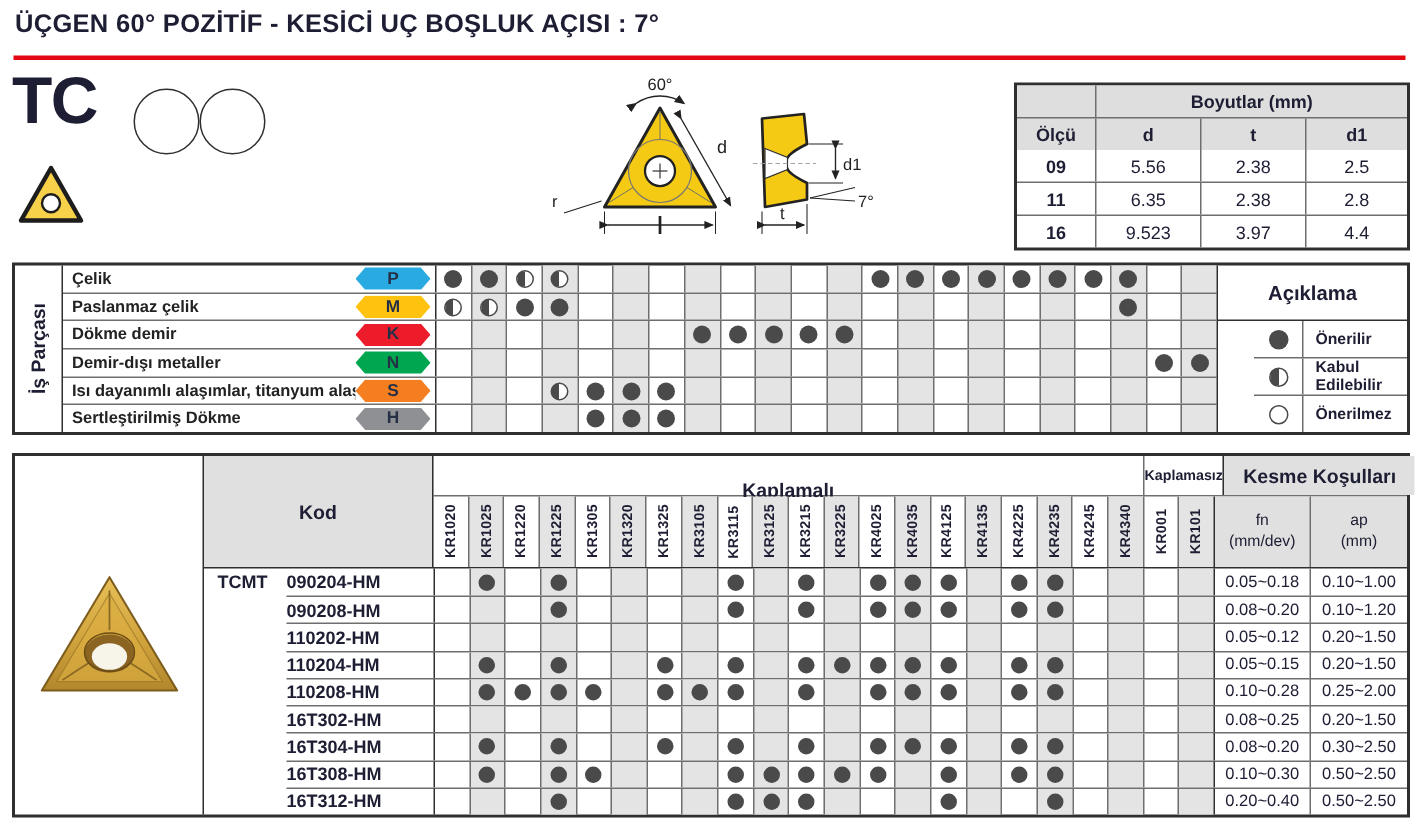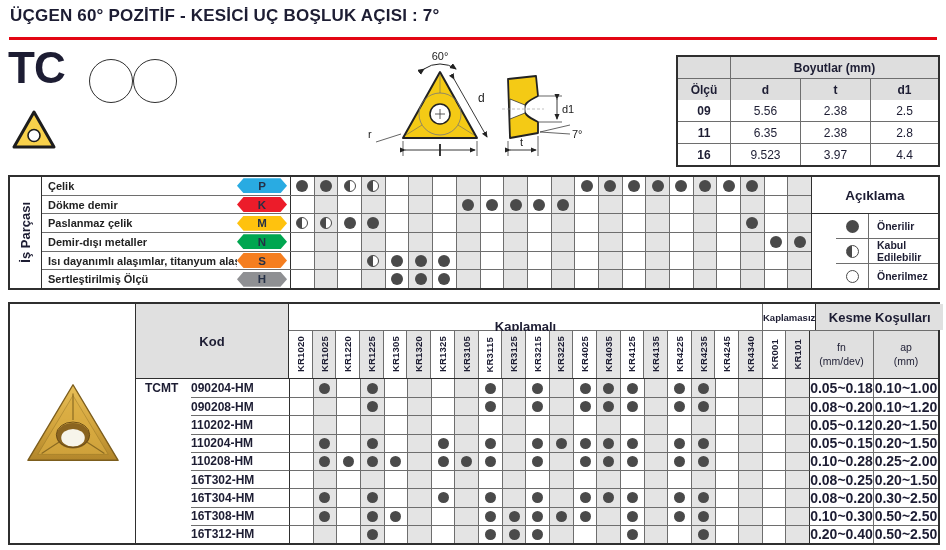--- a/index.html
+++ b/index.html
@@ -83,21 +83,21 @@
   .aph{flex:1;border-left:1px solid var(--line);}
   .bt-body{flex:1;display:flex;flex-direction:column;min-height:0;}
   .brow{flex:1;display:flex;min-height:0;}
   .btcmt{width:55px;display:flex;align-items:center;padding-left:9px;font-weight:bold;font-size:12px;box-sizing:border-box;flex:none;}
   .bcode{width:98px;display:flex;align-items:center;font-weight:bold;font-size:12px;box-sizing:border-box;flex:none;}
   .bmxw{width:520px;display:flex;border-left:1.5px solid var(--frame);box-sizing:border-box;flex:none;}
   .bmcell{flex:1;display:flex;align-items:center;justify-content:center;min-width:0;box-sizing:border-box;}
   .bmcell + .bmcell{border-left:1px solid var(--line);}
   .bfn{width:64px;border-left:1.5px solid var(--frame);flex:none;}
   .bap{flex:1;border-left:1px solid var(--line);}
-  .bfn,.bap{display:flex;align-items:center;justify-content:center;font-size:14px;font-weight:bold;box-sizing:border-box;}
+  .bfn,.bap{display:flex;align-items:center;justify-content:center;font-size:11px;font-weight:normal;box-sizing:border-box;}
   .bt1{border-top:1px solid var(--line);}
 
   svg text{font-family:"Liberation Sans",sans-serif;}
 </style>
 </head>
 <body>
 
 <div class="page">
 
   <div class="abs page-title">ÜÇGEN 60° POZİTİF - KESİCİ UÇ BOŞLUK AÇISI : 7°</div>
@@ -248,20 +248,60 @@
             </div>
             <div class="mcell shade">
               <div class="dot dot-f" style="width: 12px; height: 12px;"></div>
             </div>
             <div class="mcell"></div>
             <div class="mcell shade"></div>
           </div>
         </div>
         <div class="mid-row">
           <div class="mat-cell">
+            <div class="mat-label">Paslanmaz çelik</div>
+            <div class="hex" style="background: rgb(255, 194, 14);">M</div>
+          </div>
+          <div class="mrow">
+            <div class="mcell">
+              <div class="dot dot-h" style="width: 12px; height: 12px;"></div>
+            </div>
+            <div class="mcell shade">
+              <div class="dot dot-h" style="width: 12px; height: 12px;"></div>
+            </div>
+            <div class="mcell">
+              <div class="dot dot-f" style="width: 12px; height: 12px;"></div>
+            </div>
+            <div class="mcell shade">
+              <div class="dot dot-f" style="width: 12px; height: 12px;"></div>
+            </div>
+            <div class="mcell"></div>
+            <div class="mcell shade"></div>
+            <div class="mcell"></div>
+            <div class="mcell shade"></div>
+            <div class="mcell"></div>
+            <div class="mcell shade"></div>
+            <div class="mcell"></div>
+            <div class="mcell shade"></div>
+            <div class="mcell"></div>
+            <div class="mcell shade"></div>
+            <div class="mcell"></div>
+            <div class="mcell shade"></div>
+            <div class="mcell"></div>
+            <div class="mcell shade"></div>
+            <div class="mcell"></div>
+            <div class="mcell shade">
+              <div class="dot dot-f" style="width: 12px; height: 12px;"></div>
+            </div>
+            <div class="mcell"></div>
+            <div class="mcell shade"></div>
+          </div>
+        </div>
+        <div class="mid-row">
+          <div class="mat-cell">
             <div class="mat-label">Dökme demir</div>
             <div class="hex" style="background: rgb(236, 28, 42);">K</div>
           </div>
           <div class="mrow">
             <div class="mcell"></div>
             <div class="mcell shade"></div>
             <div class="mcell"></div>
             <div class="mcell shade"></div>
             <div class="mcell"></div>
             <div class="mcell shade"></div>
@@ -282,60 +322,20 @@
               <div class="dot dot-f" style="width: 12px; height: 12px;"></div>
             </div>
             <div class="mcell"></div>
             <div class="mcell shade"></div>
             <div class="mcell"></div>
             <div class="mcell shade"></div>
             <div class="mcell"></div>
             <div class="mcell shade"></div>
             <div class="mcell"></div>
             <div class="mcell shade"></div>
-            <div class="mcell"></div>
-            <div class="mcell shade"></div>
-          </div>
-        </div>
-        <div class="mid-row">
-          <div class="mat-cell">
-            <div class="mat-label">Paslanmaz çelik</div>
-            <div class="hex" style="background: rgb(255, 194, 14);">M</div>
-          </div>
-          <div class="mrow">
-            <div class="mcell">
-              <div class="dot dot-h" style="width: 12px; height: 12px;"></div>
-            </div>
-            <div class="mcell shade">
-              <div class="dot dot-h" style="width: 12px; height: 12px;"></div>
-            </div>
-            <div class="mcell">
-              <div class="dot dot-f" style="width: 12px; height: 12px;"></div>
-            </div>
-            <div class="mcell shade">
-              <div class="dot dot-f" style="width: 12px; height: 12px;"></div>
-            </div>
-            <div class="mcell"></div>
-            <div class="mcell shade"></div>
-            <div class="mcell"></div>
-            <div class="mcell shade"></div>
-            <div class="mcell"></div>
-            <div class="mcell shade"></div>
-            <div class="mcell"></div>
-            <div class="mcell shade"></div>
-            <div class="mcell"></div>
-            <div class="mcell shade"></div>
-            <div class="mcell"></div>
-            <div class="mcell shade"></div>
-            <div class="mcell"></div>
-            <div class="mcell shade"></div>
-            <div class="mcell"></div>
-            <div class="mcell shade">
-              <div class="dot dot-f" style="width: 12px; height: 12px;"></div>
-            </div>
             <div class="mcell"></div>
             <div class="mcell shade"></div>
           </div>
         </div>
         <div class="mid-row">
           <div class="mat-cell">
             <div class="mat-label">Demir-dışı metaller</div>
             <div class="hex" style="background: rgb(0, 166, 80);">N</div>
           </div>
           <div class="mrow">
@@ -400,21 +400,21 @@
             <div class="mcell"></div>
             <div class="mcell shade"></div>
             <div class="mcell"></div>
             <div class="mcell shade"></div>
             <div class="mcell"></div>
             <div class="mcell shade"></div>
           </div>
         </div>
         <div class="mid-row">
           <div class="mat-cell">
-            <div class="mat-label">Sertleştirilmiş Ölçü</div>
+            <div class="mat-label">Sertleştirilmiş Dökme</div>
             <div class="hex" style="background: rgb(143, 144, 147);">H</div>
           </div>
           <div class="mrow">
             <div class="mcell"></div>
             <div class="mcell shade"></div>
             <div class="mcell"></div>
             <div class="mcell shade"></div>
             <div class="mcell">
               <div class="dot dot-f" style="width: 12px; height: 12px;"></div>
             </div>

